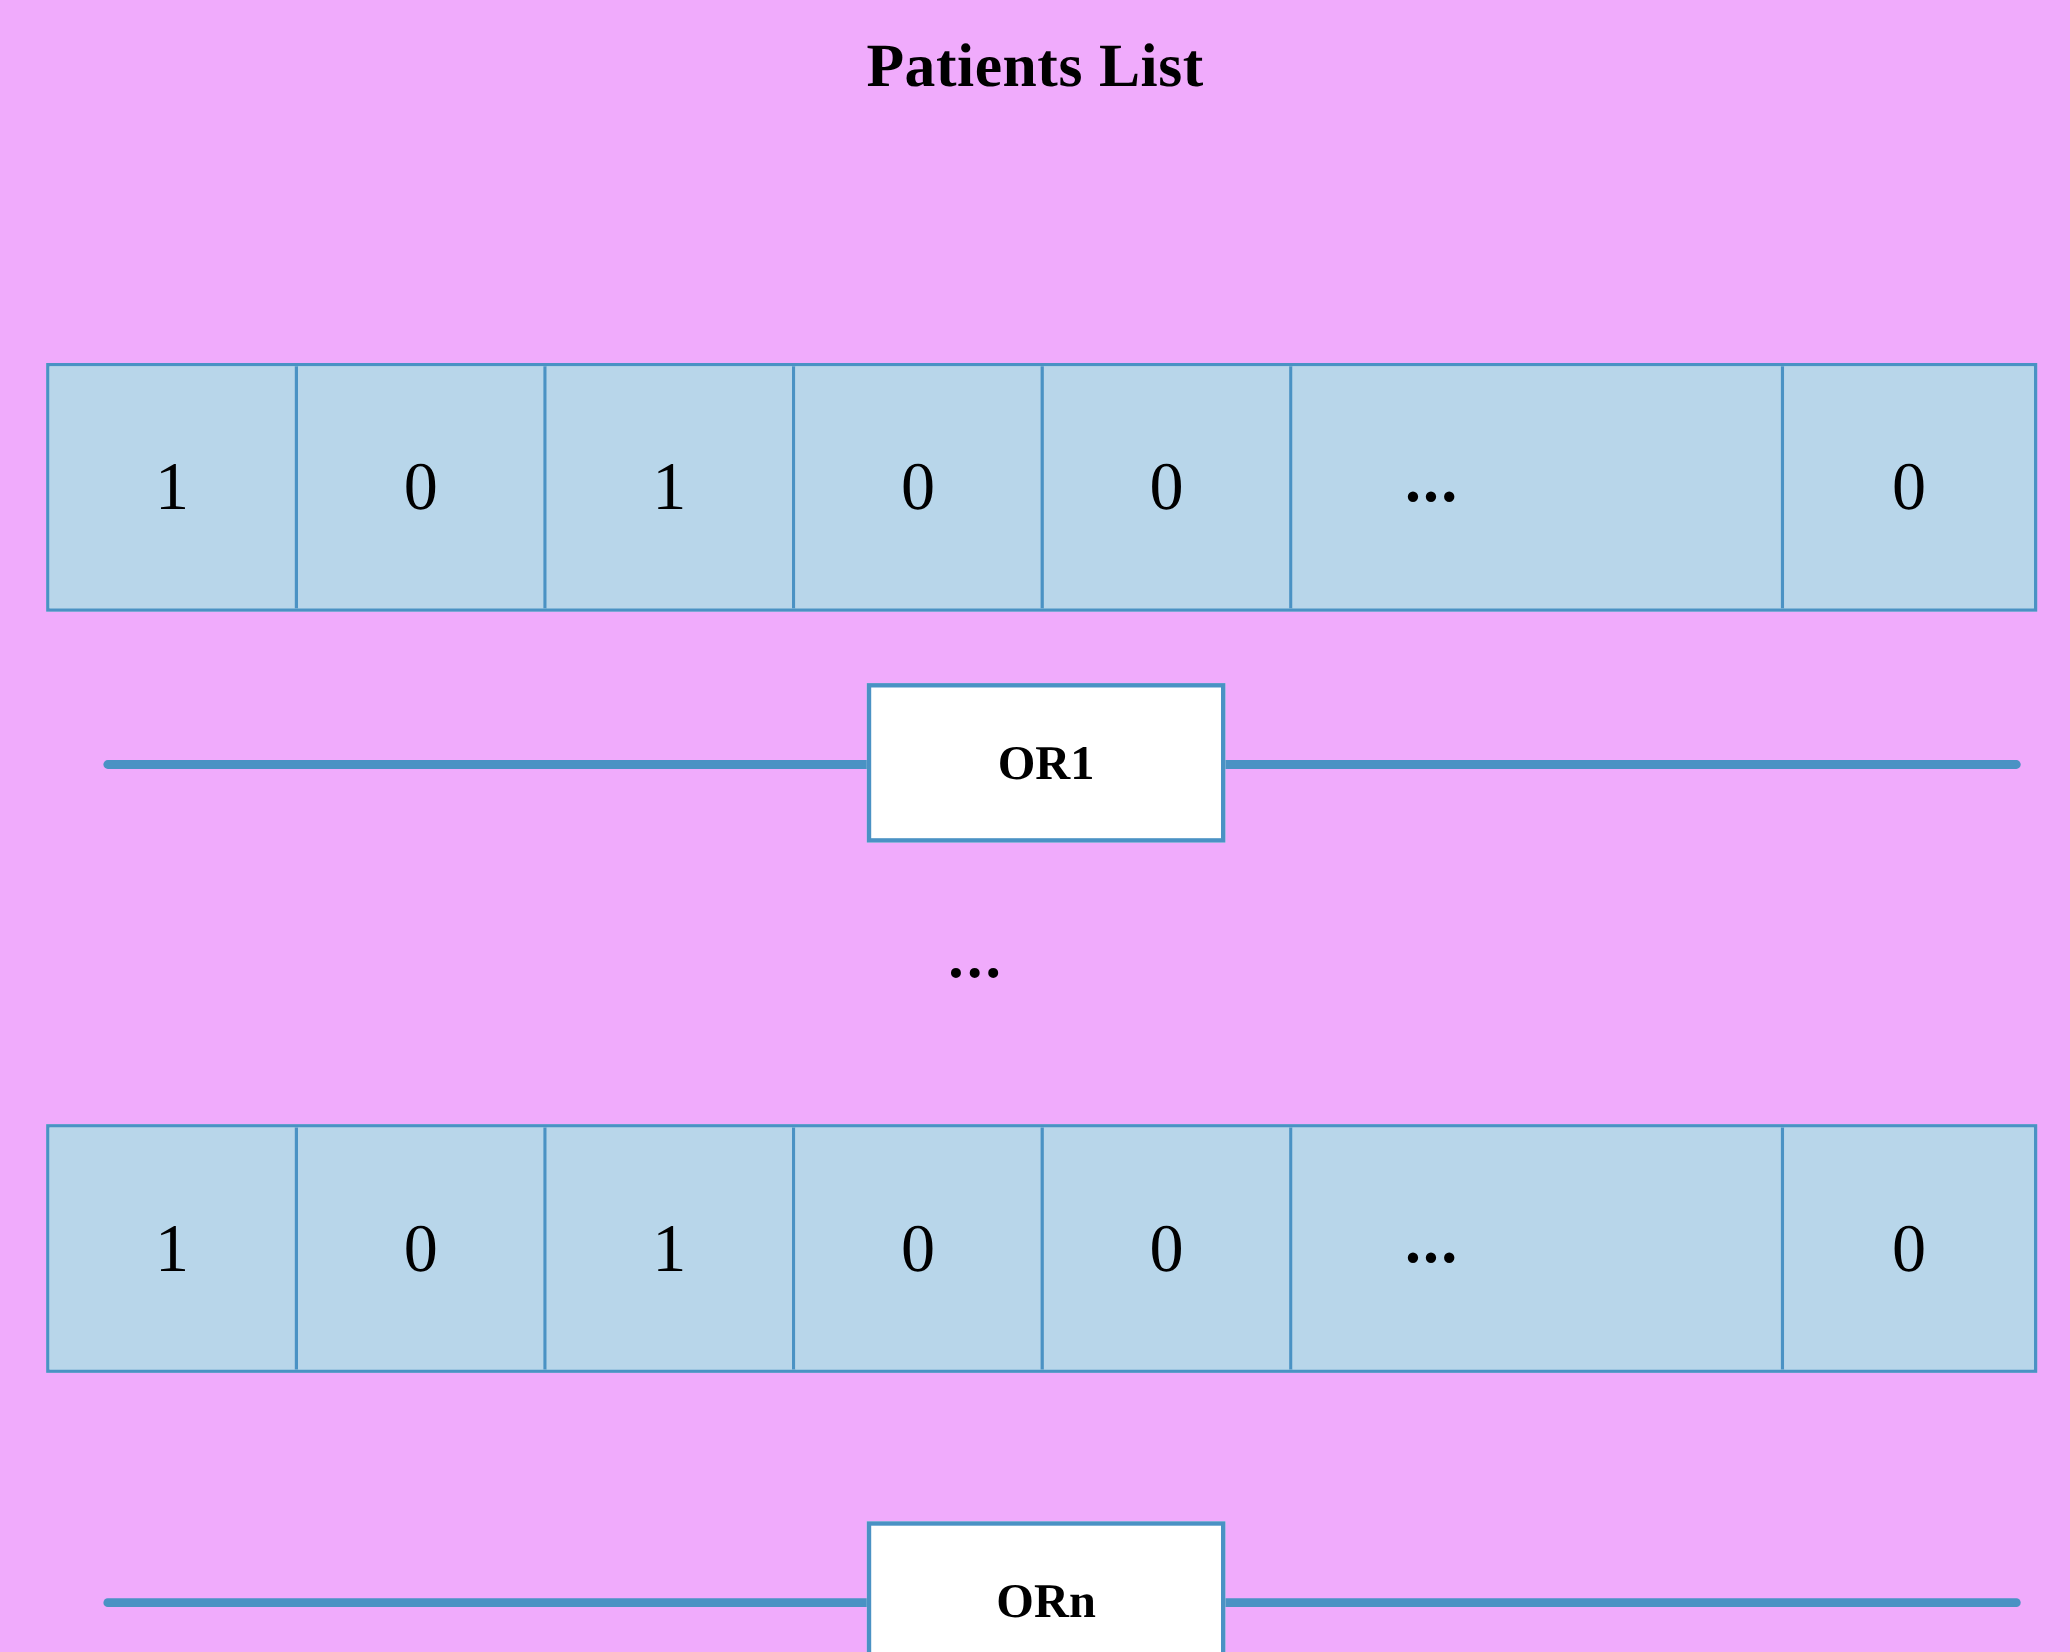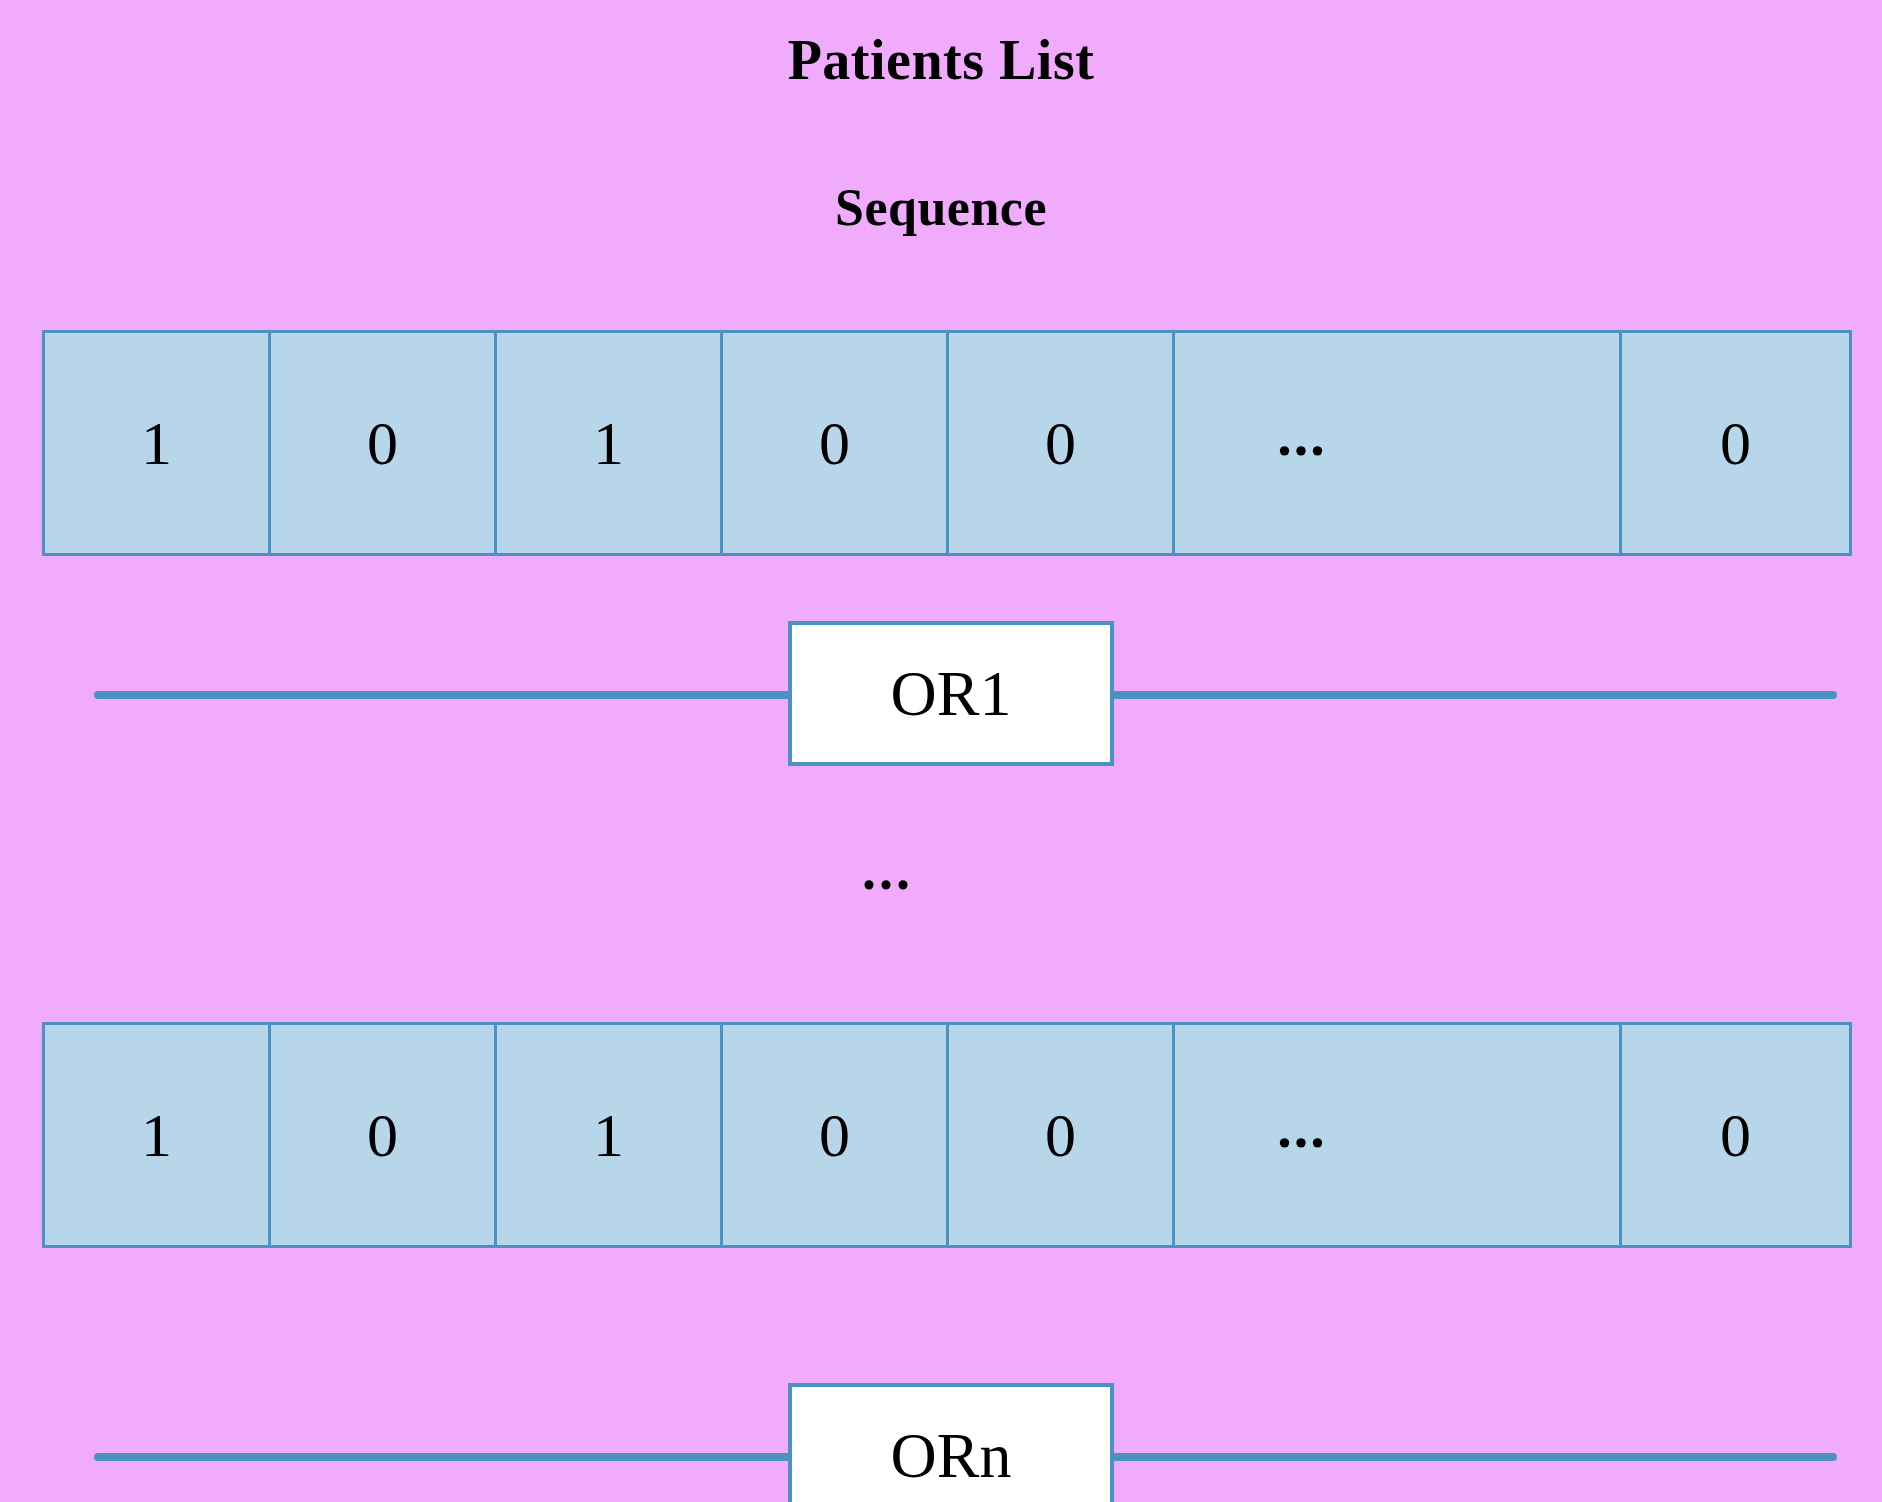--- a/index.html
+++ b/index.html
@@ -100,22 +100,22 @@
     width: 326px;
     height: 145px;
     box-sizing: border-box;
     border: 4px solid #4a92c4;
     background: #ffffff;
     display: flex;
     align-items: center;
     justify-content: center;
   }
   .or-label {
-    font-size: 64px;
-    font-weight: normal;
+    font-size: 44px;
+    font-weight: bold;
     color: #000000;
     line-height: 1;
   }
 
   
   #middle-ellipsis {
     position: absolute;
     left: 862px;
     top: 840px;
     font-size: 56px;
@@ -125,21 +125,20 @@
     line-height: 60px;
   }
 </style>
 </head>
 <body>
 
 <div id="canvas">
 
   <div class="title" id="page-title">Patients  List</div>
 
-  <div class="title" id="sequence-title">Sequence</div>
 
   <div class="seq-table" id="seq-table-1">
     <div class="seq-cell w-normal">1</div>
     <div class="seq-cell w-normal">0</div>
     <div class="seq-cell w-normal">1</div>
     <div class="seq-cell w-normal">0</div>
     <div class="seq-cell w-normal">0</div>
     <div class="seq-cell w-wide is-ellipsis">...</div>
     <div class="seq-cell w-last">0</div>
   </div>

